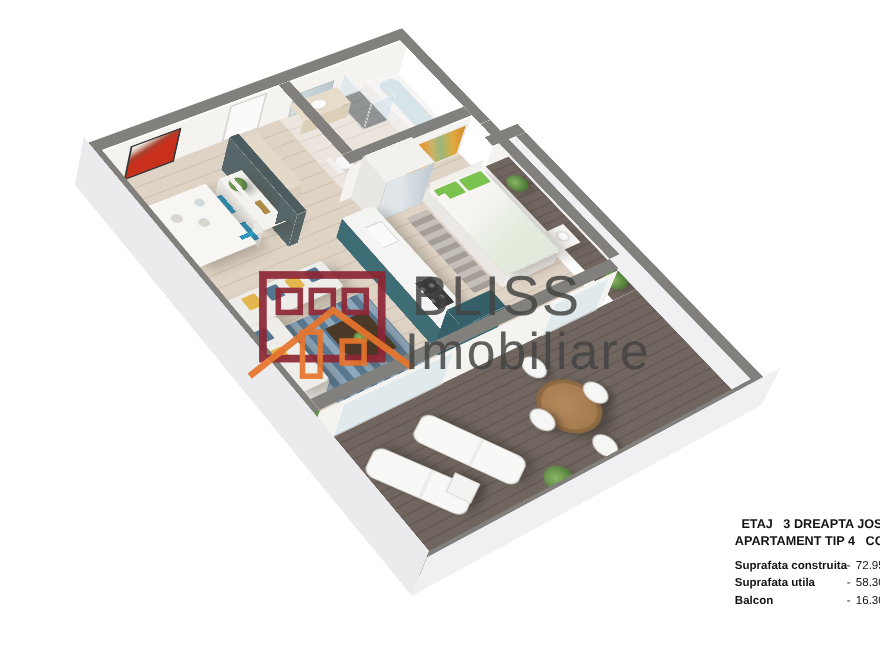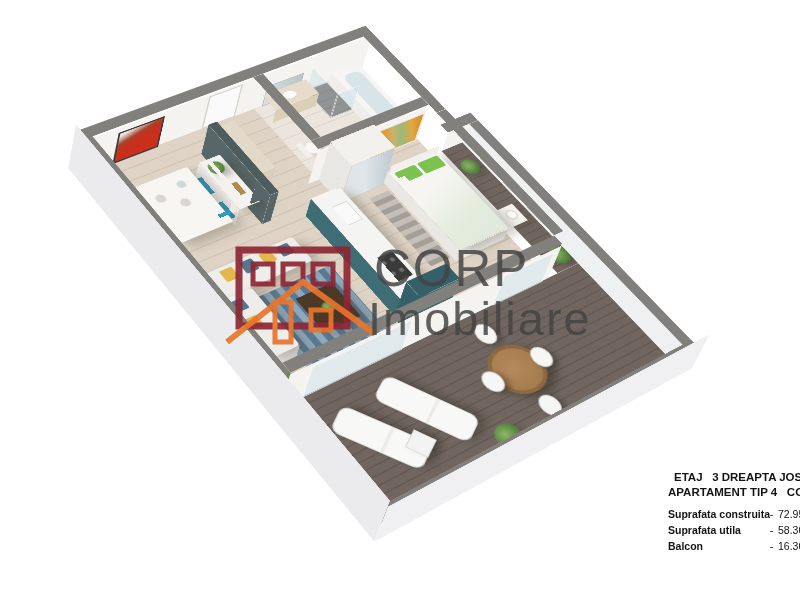--- a/index.html
+++ b/index.html
@@ -201,21 +201,21 @@
   <div id="watermark">
     <svg id="wm-logo" width="152" height="104" viewBox="0 0 152 104">
       <rect x="14" y="4" width="108" height="76" fill="none" stroke="#8e2635" stroke-width="7"></rect>
       <rect x="28" y="18" width="20" height="20" fill="none" stroke="#8e2635" stroke-width="5"></rect>
       <rect x="58" y="18" width="20" height="20" fill="none" stroke="#8e2635" stroke-width="5"></rect>
       <rect x="88" y="18" width="20" height="20" fill="none" stroke="#8e2635" stroke-width="5"></rect>
       <polyline points="2,96 78,36 150,88" fill="none" stroke="#e8752c" stroke-width="6"></polyline>
       <rect x="50" y="56" width="16" height="40" fill="none" stroke="#e8752c" stroke-width="5"></rect>
       <rect x="86" y="64" width="20" height="20" fill="none" stroke="#e8752c" stroke-width="5"></rect>
     </svg>
-    <div class="wm-text" id="wm-line1">CORP</div>
+    <div class="wm-text" id="wm-line1">BLISS</div>
     <div class="wm-text" id="wm-line2">Imobiliare</div>
   </div>
 
   <div id="info">
     <div class="t1">ETAJ   3 DREAPTA JOS</div>
     <div class="t2">APARTAMENT TIP 4   CORP C</div>
     <div class="rows">
       <div class="row">
         <span class="lbl">Suprafata construita</span>
         <span class="sep">-</span>

